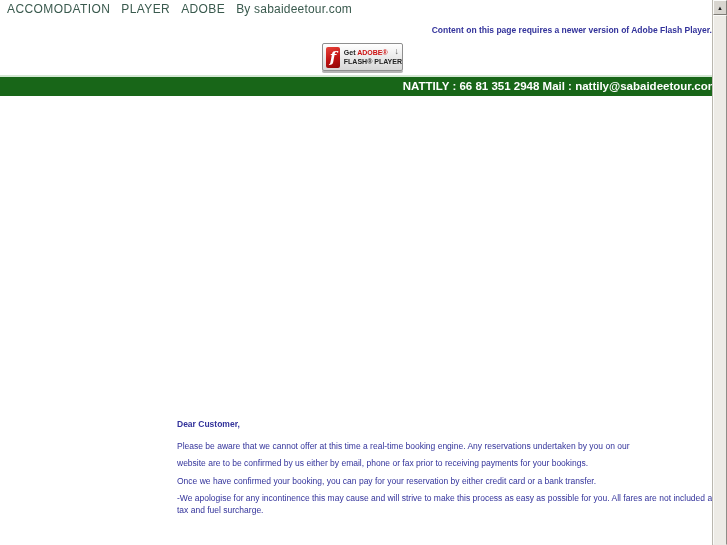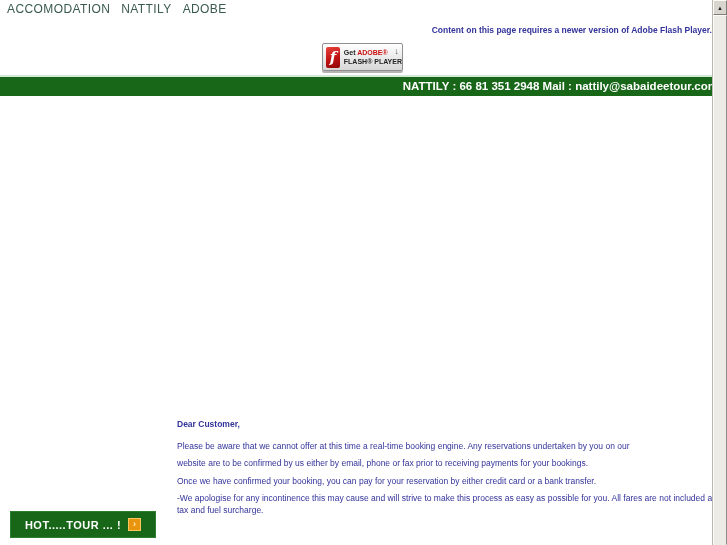--- a/index.html
+++ b/index.html
@@ -86,22 +86,23 @@
     cursor:pointer;
   }
 </style>
 </head>
 <body>
 
 <div class="screen">
 
   <div class="nav">
     <span class="nav-item">ACCOMODATION</span>
-    <span class="nav-item">NATTILY</span>
+    <span class="nav-item">PLAYER</span>
     <span class="nav-item">ADOBE</span>
+    <span class="byline">By sabaideetour.com</span>
   </div>
 
   <div class="flash-notice">Content on this page requires a newer version of Adobe Flash Player.</div>
 
   <div class="flash-badge">
     <span class="flash-logo">f</span>
     <span class="flash-lines">
       <span><span>Get </span><span class="brand">ADOBE®</span></span>
       <span>FLASH® PLAYER</span>
     </span>
@@ -114,24 +115,20 @@
 
   <div class="message">
     <div class="msg-line bold">Dear Customer,</div>
     <div class="msg-line mt5">Please be aware that we cannot offer at this time a real-time booking engine. Any reservations undertaken by you on our</div>
     <div class="msg-line">website are to be confirmed by us either by email, phone or fax prior to receiving payments for your bookings.</div>
     <div class="msg-line mt1">Once we have confirmed your booking, you can pay for your reservation by either credit card or a bank transfer.</div>
     <div class="msg-line">-We apologise for any incontinence this may cause and will strive to make this process as easy as possible for you. All fares are not included airport</div>
     <div class="msg-line tight">tax and fuel surcharge.</div>
   </div>
 
-  <div class="hot-button">
-    <span class="hot-label">HOT.....TOUR ... !</span>
-    <span class="hot-arrow">›</span>
-  </div>
 
   <div class="scrollbar">
     <div class="sb-up">
       <span>▲</span>
     </div>
     <div class="sb-thumb"></div>
   </div>
 
 </div>
 

